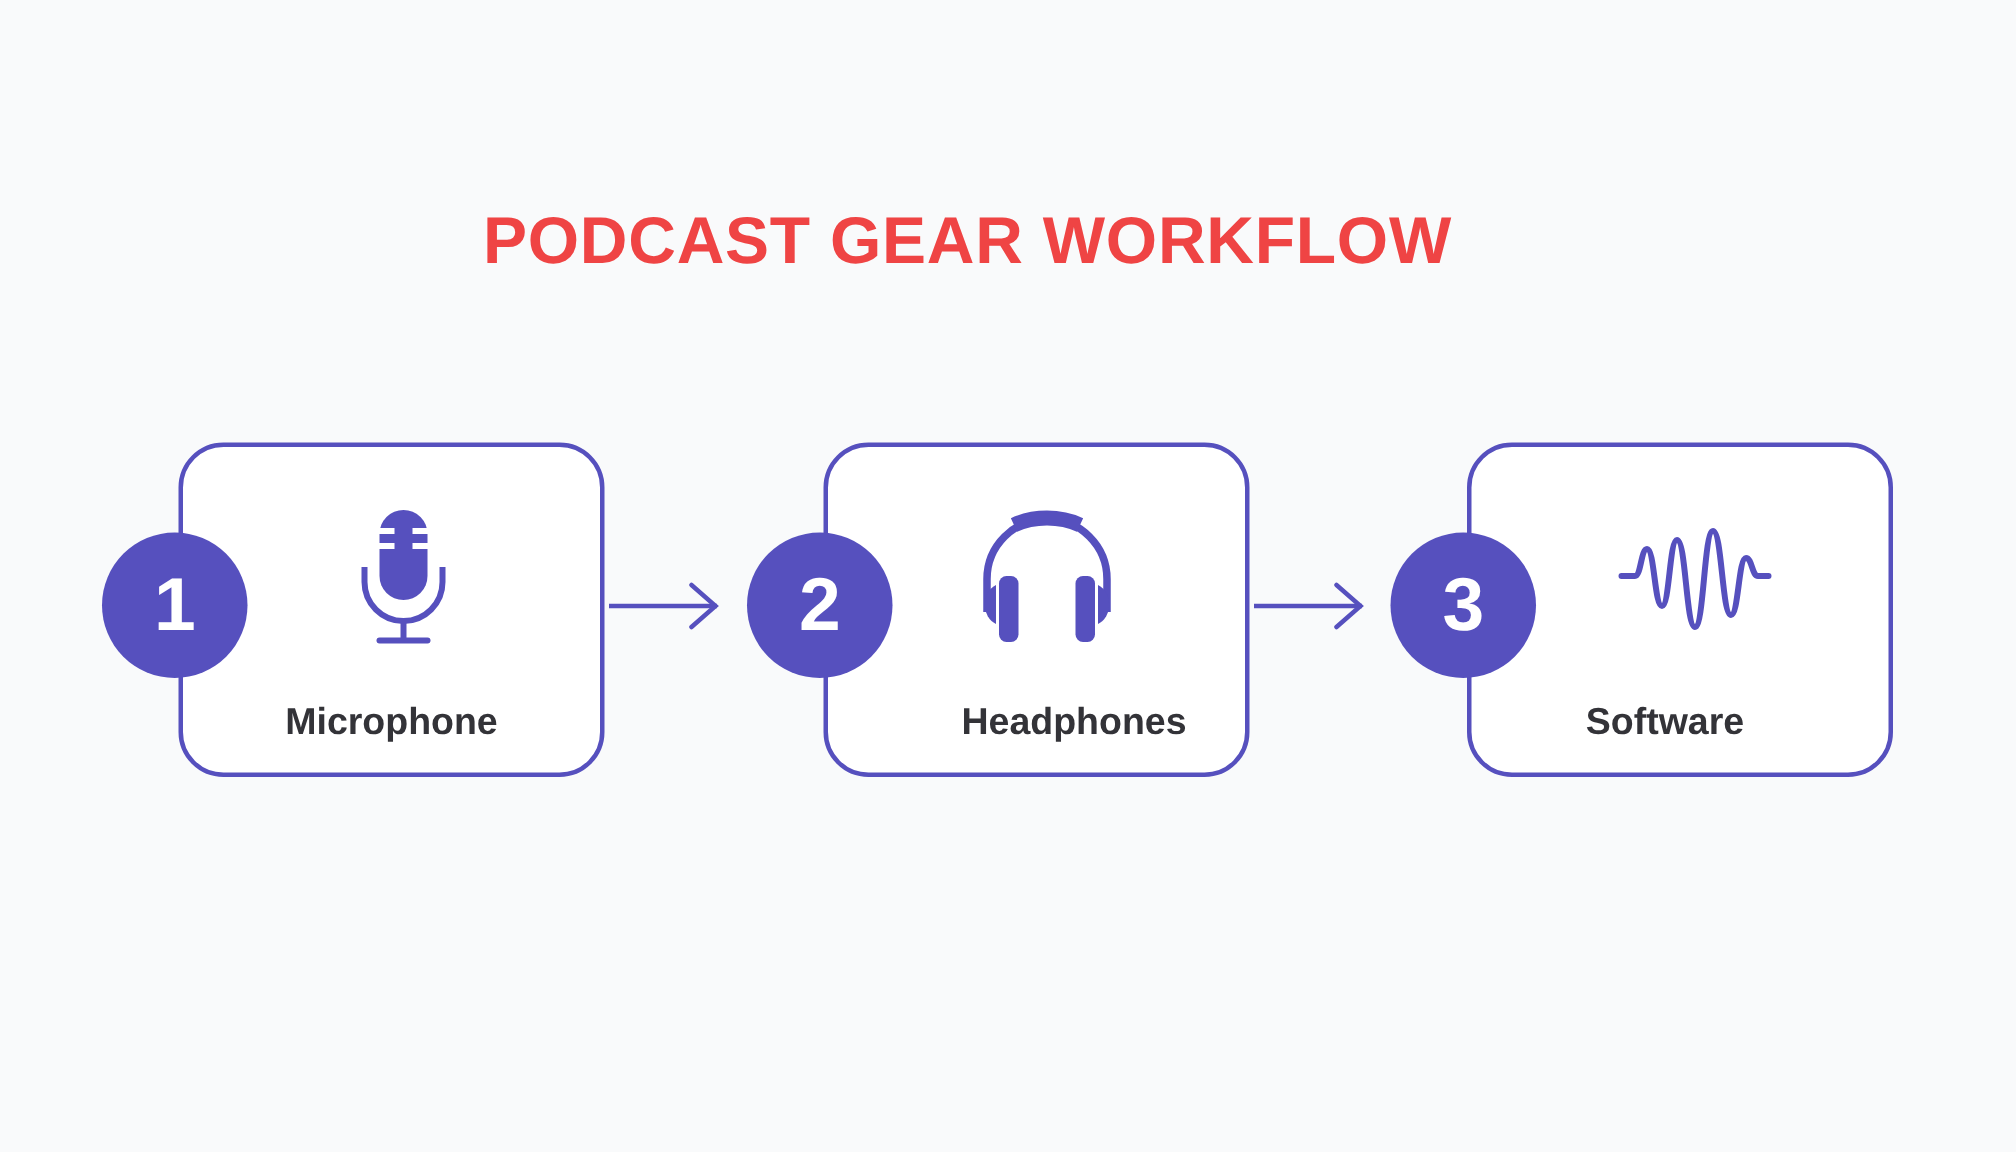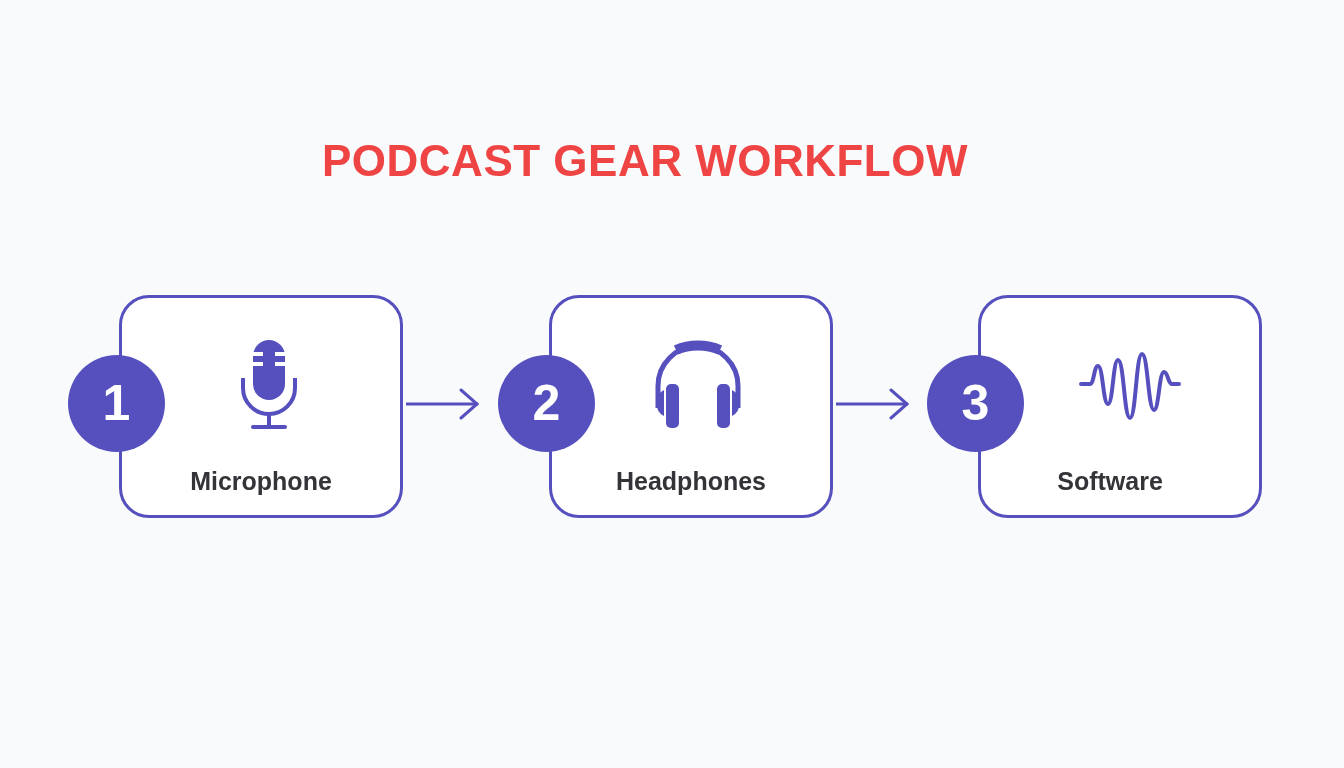--- a/index.html
+++ b/index.html
@@ -56,21 +56,21 @@
 
 <div class="box" style="left:549px"></div>
 <svg class="icon" style="left:650px;top:338px" width="96" height="94" viewBox="0 0 96 94">
   <path d="M8 70 V48 a40 40 0 0 1 80 0 V70" fill="none" stroke="#5650be" stroke-width="5"></path>
   <path d="M26 12 a40 28 0 0 1 44 0" fill="none" stroke="#5650be" stroke-width="10"></path>
   <rect x="16" y="46" width="13" height="44" rx="5" fill="#5650be"></rect>
   <rect x="67" y="46" width="13" height="44" rx="5" fill="#5650be"></rect>
   <path d="M14 52 a12 14 0 0 0 0 26 z" fill="#5650be"></path>
   <path d="M82 52 a12 14 0 0 1 0 26 z" fill="#5650be"></path>
 </svg>
-<div class="label" style="left:549px">Headphones</div>
+<div class="label" style="left:574px">Headphones</div>
 <div class="circle" style="left:498px">2</div>
 
 <svg class="arrow" style="left:836px" width="76" height="32" viewBox="0 0 76 32">
   <line x1="0" y1="16" x2="72" y2="16" stroke="#5650be" stroke-width="3"></line>
   <polyline points="55,2 71,16 55,30" fill="none" stroke="#5650be" stroke-width="3" stroke-linecap="round"></polyline>
 </svg>
 
 <div class="box" style="left:978px"></div>
 <svg class="icon" style="left:1078px;top:352px" width="104" height="70" viewBox="0 0 104 70">
   <path d="M3 32 H12 C16 32 16 14 20 14 C25 14 25 52 30 52 C35 52 35 8 40 8 C46 8 46 66 52 66 C58 66 58 2 64 2 C70 2 70 58 76 58 C81 58 81 20 86 20 C90 20 90 32 94 32 H101" fill="none" stroke="#5650be" stroke-width="4" stroke-linecap="round" stroke-linejoin="round"></path>

